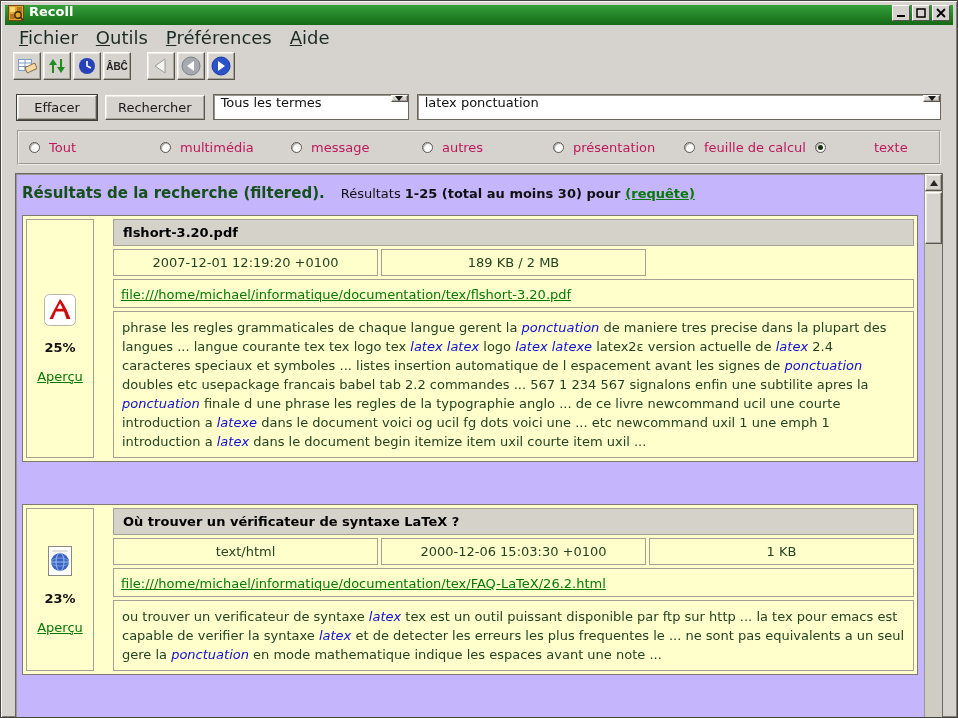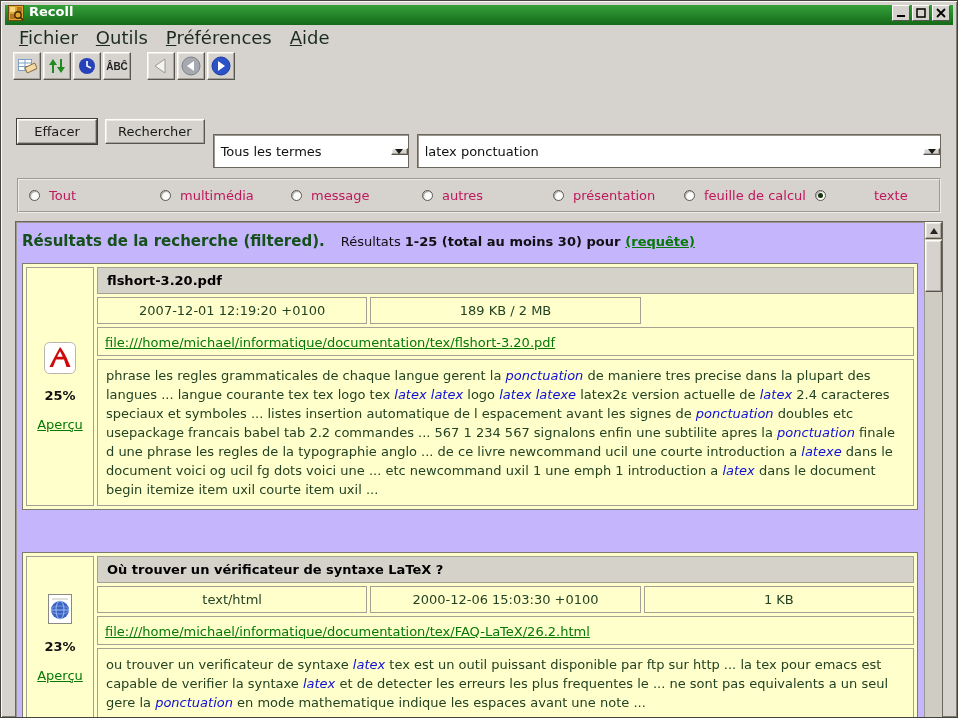--- a/index.html
+++ b/index.html
@@ -41,21 +41,21 @@
   .tool-group{display:flex;gap:2px;}
   .tool-btn{width:28px;height:28px;display:flex;align-items:center;justify-content:center;padding:0;cursor:pointer;}
   .term-label{font-size:10px;font-weight:bold;color:#222;white-space:nowrap;}
 
   
   .search-row{display:flex;gap:8px;padding:8px 12px 2px;align-items:center;}
   .push-btn{font-size:13px;color:#1a1a1a;padding:4px 12px;min-width:80px;cursor:pointer;
     font-family:"DejaVu Sans","Liberation Sans",sans-serif;}
   .push-btn.default{outline:1px solid #3f3d38;}
   .combo{background:#fff;border:1px solid #6b675f;box-shadow:inset 1px 1px 0 #9b978e;
-    height:34px;display:flex;align-items:center;margin-top:40px;}
+    height:26px;display:flex;align-items:flex-start;}
   .combo-text{flex:1;display:flex;align-items:center;padding:0 7px;font-size:13px;color:#101010;
     white-space:nowrap;overflow:hidden;}
   .combo-arrow-btn{width:17px;display:flex;align-items:center;justify-content:center;cursor:pointer;}
   .tri-down{width:0;height:0;border-left:4px solid transparent;border-right:4px solid transparent;
     border-top:5px solid #1a1a1a;}
   .combo.mode{width:196px;}
   .combo.query{flex:1;}
 
   
   .filter-frame{margin:8px 12px 0;border:2px groove #efece6;display:flex;align-items:center;
@@ -77,21 +77,21 @@
   .rh-bold{font-size:13px;font-weight:bold;color:#101010;margin:0 5px 0 4px;}
   .rh-query{font-size:13px;font-weight:bold;color:var(--link-green);text-decoration:underline;cursor:pointer;}
 
   .result-table{margin:0 4px 42px 4px;background:var(--result-background);border:1px solid #7d7a72;
     padding:3px;display:grid;grid-template-columns:68px 1fr;gap:3px;}
   .cell{border:1px solid #a3a096;background:var(--result-background);}
   .left-cell{display:flex;flex-direction:column;align-items:center;justify-content:center;gap:14px;}
   .doc-icon{width:32px;height:32px;display:inline-flex;}
   .relevance{font-size:13px;font-weight:bold;color:#111;}
   .preview-link{color:var(--link-green);text-decoration:underline;font-size:13px;cursor:pointer;}
-  .right-col{display:flex;flex-direction:column;gap:3px;}
+  .right-col{display:flex;flex-direction:column;gap:3px;margin-left:16px;}
   .title-cell{background:#d5d2ca;font-weight:bold;font-size:13px;color:#000;padding:5px 9px;}
   .meta-row{display:grid;grid-template-columns:1fr 1fr 1fr;gap:3px;}
   .meta-cell{text-align:center;font-size:13px;color:var(--text-green);padding:5px 4px;}
   .url-cell{padding:4px 7px;}
   .url-cell a{color:var(--link-green);text-decoration:underline;font-size:13px;cursor:pointer;word-break:break-all;}
   .snippet-cell{padding:6px 8px;font-size:13px;line-height:19px;color:var(--text-green);flex:1;}
   .snippet-cell .hl{color:var(--term-highlight-blue);font-style:italic;}
 
   
   .vscroll{width:18px;border-left:1px solid #9b978e;background:#cfccc4;display:flex;flex-direction:column;}

